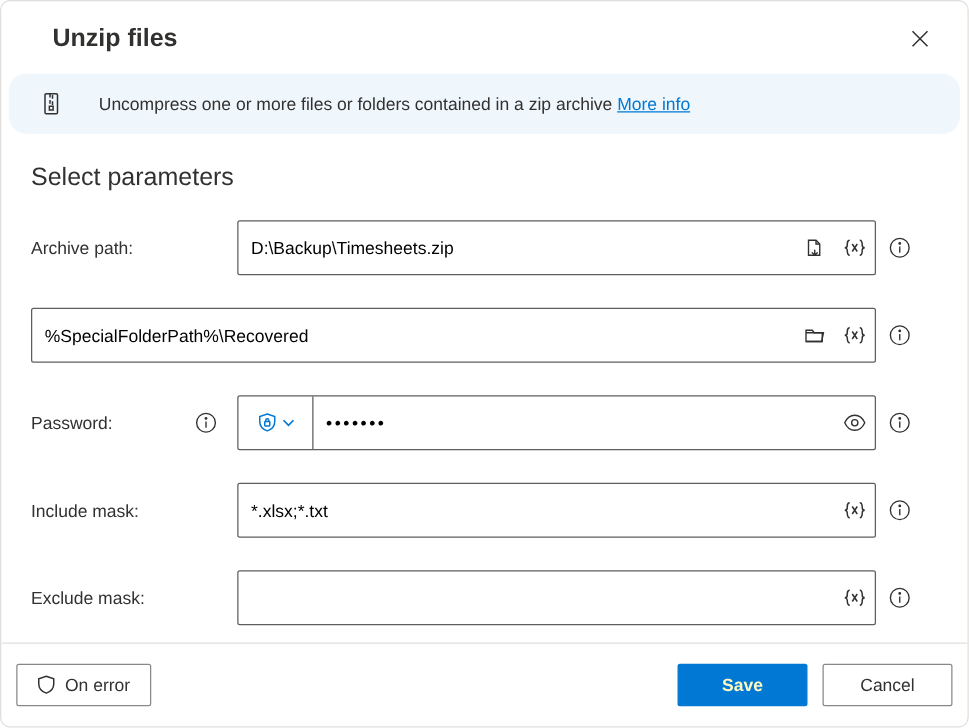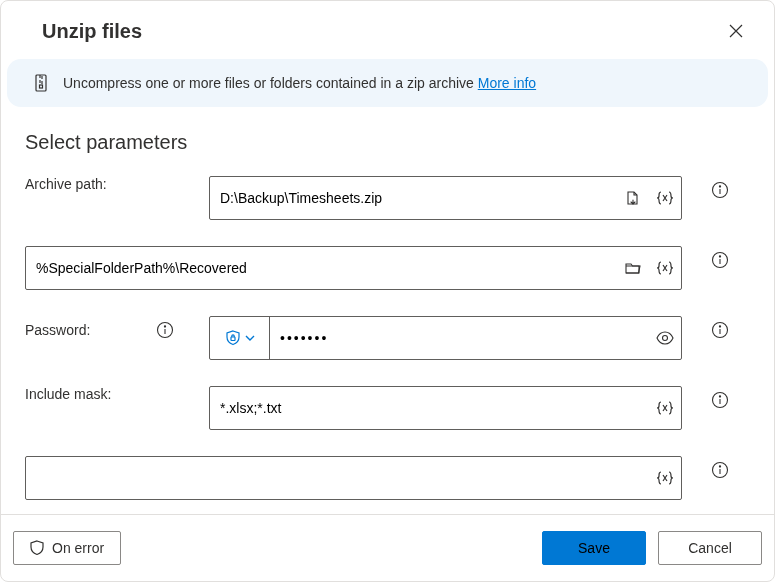--- a/index.html
+++ b/index.html
@@ -28,39 +28,39 @@
       width: 28px; height: 28px;
       display: flex; align-items: center; justify-content: center;
       cursor: pointer; border: none; background: none;
     }
     .banner {
       margin: 0 6px;
       background: #eff6fc;
       padding: 14px 24px;
       display: flex;
       align-items: center;
-      gap: 12px;
+      gap: 28px;
       border-radius: 14px;
     }
     .banner a { color: #0078d4; text-decoration: underline; }
     .content {
       flex: 1;
       padding: 24px 40px 8px 24px;
       overflow: auto;
     }
     h2 {
       font-size: 20px;
       font-weight: 400;
       color: #323130;
       margin-bottom: 22px;
     }
     .row {
       display: flex;
-      align-items: flex-start;
-      gap: 24px;
+      align-items: center;
+      gap: 5px;
       margin-bottom: 26px;
     }
     .label-col {
       width: 160px;
       display: flex;
       align-items: center;
       justify-content: space-between;
       padding-right: 6px;
     }
     .input-wrap {
@@ -123,21 +123,21 @@
       font-size: 14px;
       font-family: inherit;
       cursor: pointer;
       display: inline-flex;
       align-items: center;
       justify-content: center;
       gap: 8px;
       padding: 0 16px;
     }
     .btn-secondary { background: #fff; border: 1px solid #8a8886; color: #323130; text-align: center; }
-    .btn-primary { background: #0078d4; border: 1px solid #0078d4; color: #000000; font-weight: 400; }
+    .btn-primary { background: #0078d4; border: 1px solid #0078d4; color: #fef9c3; font-weight: 700; }
     .btn-onerror { background: #fff; border: 1px solid #8a8886; color: #323130; }
     svg { display: block; }
   </style>
 </head>
 <body>
 
 <div class="header">
   <h1>Unzip files</h1>
   <button class="close-btn">
     <svg width="14" height="14" viewBox="0 0 14 14">
@@ -272,20 +272,23 @@
     <button class="info-btn">
       <svg width="18" height="18" viewBox="0 0 18 18" fill="none" stroke="#323130" stroke-width="1.1">
           <circle cx="9" cy="9" r="7.5"></circle>
           <circle cx="9" cy="5.5" r="0.6" fill="#323130"></circle>
           <path d="M9 8 v5"></path>
         </svg>
     </button>
   </div>
 
   <div class="row">
+    <div class="label-col">
+      <span>Exclude mask:</span>
+    </div>
     <div class="input-wrap">
       <input type="text" value="" style="">
       <button class="input-icon-btn">
         <svg width="18" height="16" viewBox="0 0 18 16" fill="none" stroke="#323130" stroke-width="1.2">
             <path d="M5 2 C3 2 3 4 3 6 C3 8 1 8 1 8 C1 8 3 8 3 10 C3 12 3 14 5 14"></path>
             <path d="M13 2 C15 2 15 4 15 6 C15 8 17 8 17 8 C17 8 15 8 15 10 C15 12 15 14 13 14"></path>
             <path d="M7 5 L11 11 M11 5 L7 11"></path>
           </svg>
       </button>
     </div>

